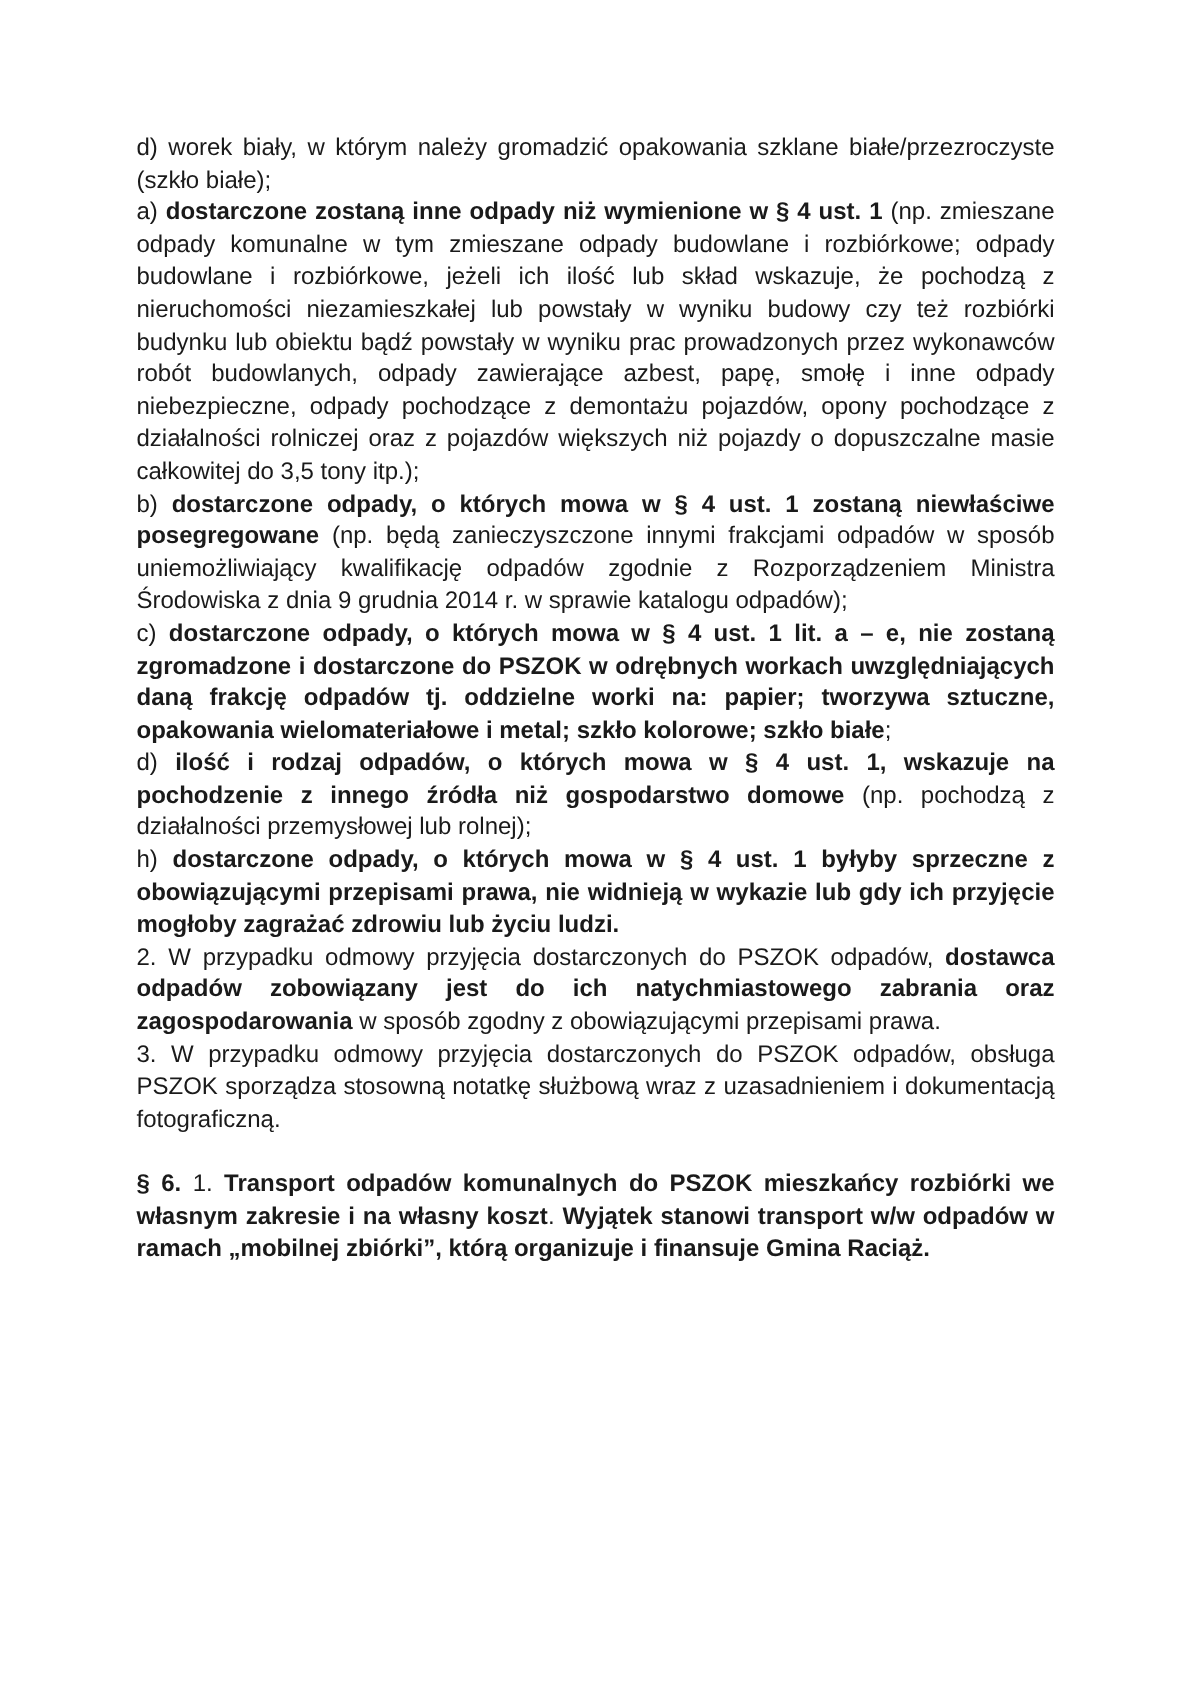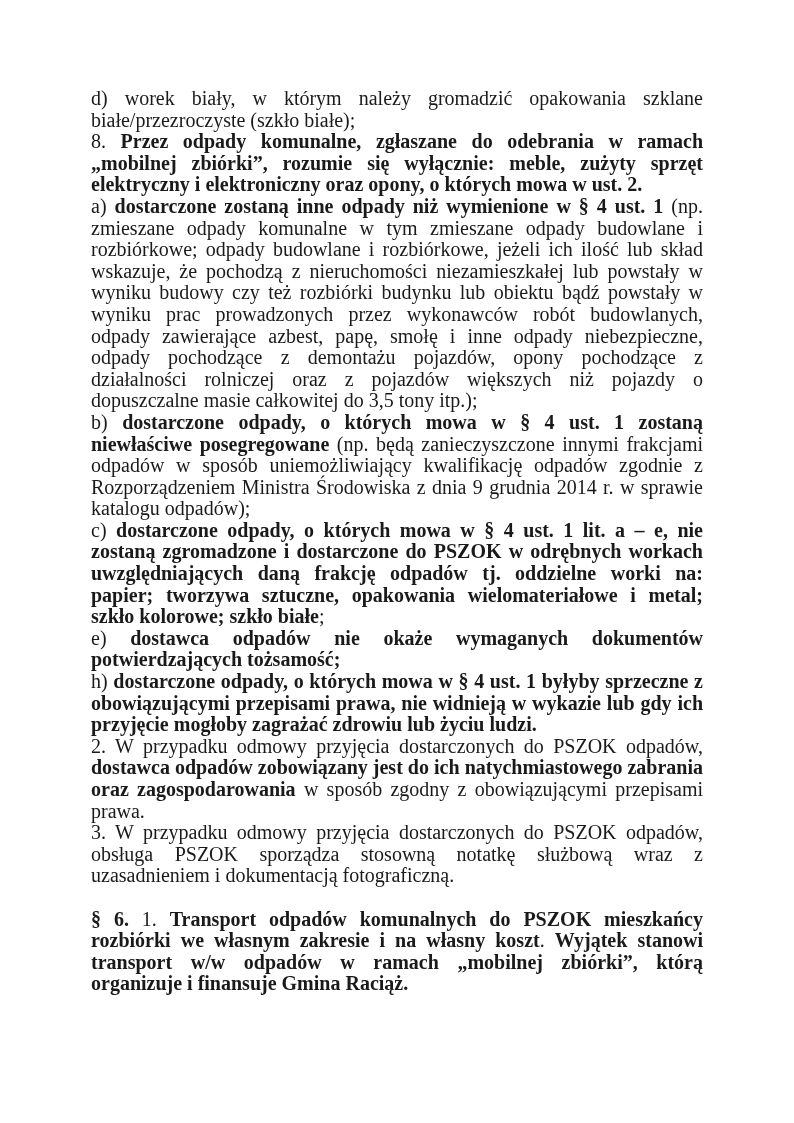--- a/index.html
+++ b/index.html
@@ -2,38 +2,37 @@
 <html><head>
 <meta charset="utf-8">
 <style>
   html, body { margin: 0; padding: 0; background: #ffffff; }
   body { width: 794px; height: 1123px; position: relative; overflow: hidden; }
   .page {
     position: absolute;
     left: 91px;
     top: 88px;
     width: 612px;
-    font-family: Liberation Serif, serif;
-    font-size: 20px;
+    font-family: Liberation Sans, sans-serif;
+    font-size: 16px;
     line-height: 21.6px;
     color: #1a1a1a;
     text-align: justify;
   }
   .page p { margin: 0; }
   .page p.gap { height: 21.6px; }
   b { font-weight: bold; }
 </style>
 </head>
 <body>
 
 <div class="page" id="page">
     <p><span>d) worek biały, w którym należy gromadzić opakowania szklane białe/przezroczyste (szkło białe);</span></p>
-    <p><span>8. </span><b>Przez odpady komunalne, zgłaszane do odebrania w ramach „mobilnej zbiórki”, rozumie się wyłącznie: meble, zużyty sprzęt elektryczny i elektroniczny oraz opony, o których mowa w ust. 2.</b></p>
     <p><span>a) </span><b>dostarczone zostaną inne odpady niż wymienione w § 4 ust. 1</b><span> (np. zmieszane odpady komunalne w tym zmieszane odpady budowlane i rozbiórkowe; odpady budowlane i rozbiórkowe, jeżeli ich ilość lub skład wskazuje, że pochodzą z nieruchomości niezamieszkałej lub powstały w wyniku budowy czy też rozbiórki budynku lub obiektu bądź powstały w wyniku prac prowadzonych przez wykonawców robót budowlanych, odpady zawierające azbest, papę, smołę i inne odpady niebezpieczne, odpady pochodzące z demontażu pojazdów, opony pochodzące z działalności rolniczej oraz z pojazdów większych niż pojazdy o dopuszczalne masie całkowitej do 3,5 tony itp.);</span></p>
     <p><span>b) </span><b>dostarczone odpady, o których mowa w § 4 ust. 1 zostaną niewłaściwe posegregowane</b><span> (np. będą zanieczyszczone innymi frakcjami odpadów w sposób uniemożliwiający kwalifikację odpadów zgodnie z Rozporządzeniem Ministra Środowiska z dnia 9 grudnia 2014 r. w sprawie katalogu odpadów);</span></p>
     <p><span>c) </span><b>dostarczone odpady, o których mowa w § 4 ust. 1 lit. a – e, nie zostaną zgromadzone i dostarczone do PSZOK w odrębnych workach uwzględniających daną frakcję odpadów tj. oddzielne worki na: papier; tworzywa sztuczne, opakowania wielomateriałowe i metal; szkło kolorowe; szkło białe</b><span>;</span></p>
-    <p><span>e) </span><b>dostawca odpadów nie okaże wymaganych dokumentów potwierdzających tożsamość;</b></p>
+    <p><span>d) </span><b>ilość i rodzaj odpadów, o których mowa w § 4 ust. 1, wskazuje na pochodzenie z innego źródła niż gospodarstwo domowe</b><span> (np. pochodzą z działalności przemysłowej lub rolnej);</span></p>
     <p><span>h) </span><b>dostarczone odpady, o których mowa w § 4 ust. 1 byłyby sprzeczne z obowiązującymi przepisami prawa, nie widnieją w wykazie lub gdy ich przyjęcie mogłoby zagrażać zdrowiu lub życiu ludzi.</b></p>
     <p><span>2. W przypadku odmowy przyjęcia dostarczonych do PSZOK odpadów, </span><b>dostawca odpadów zobowiązany jest do ich natychmiastowego zabrania oraz zagospodarowania</b><span> w sposób zgodny z obowiązującymi przepisami prawa.</span></p>
     <p><span>3. W przypadku odmowy przyjęcia dostarczonych do PSZOK odpadów, obsługa PSZOK sporządza stosowną notatkę służbową wraz z uzasadnieniem i dokumentacją fotograficzną.</span></p>
     <p class="gap"></p>
     <p><b>§ 6.</b><span> 1. </span><b>Transport odpadów komunalnych do PSZOK mieszkańcy rozbiórki we własnym zakresie i na własny koszt</b><span>. </span><b>Wyjątek stanowi transport w/w odpadów w ramach „mobilnej zbiórki”, którą organizuje i finansuje Gmina Raciąż.</b></p>
   </div>
 
 </body></html>

